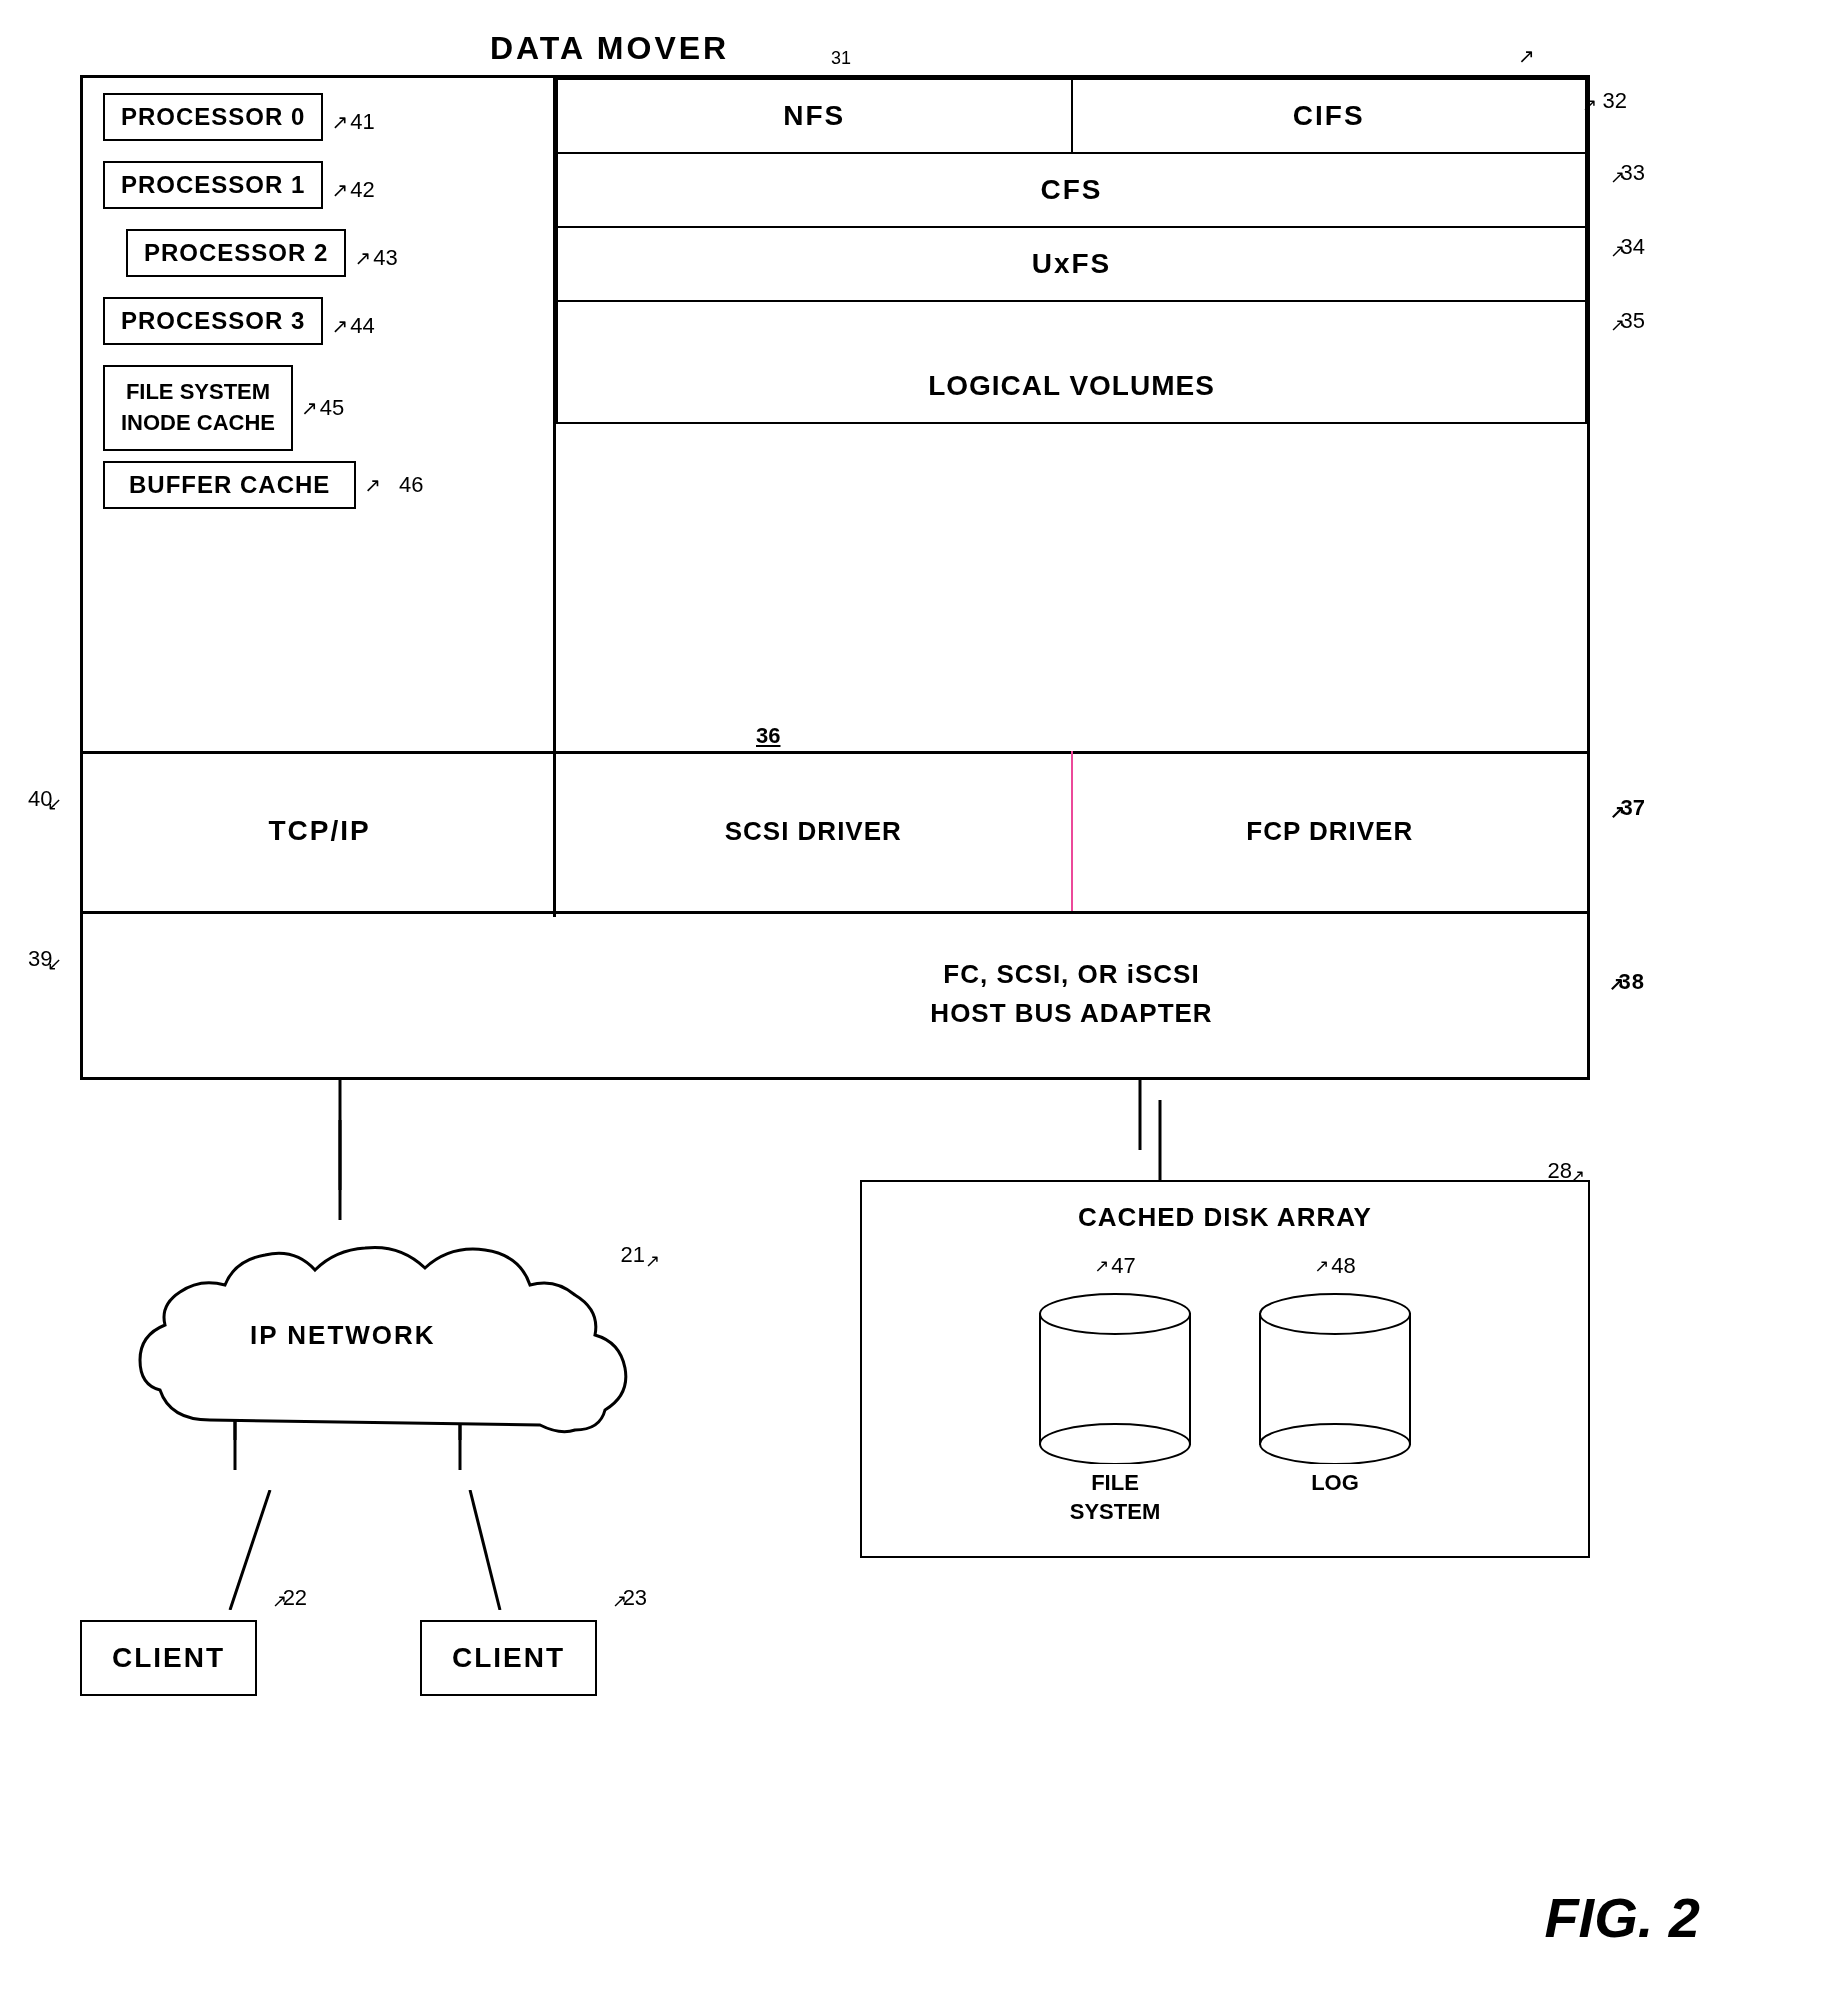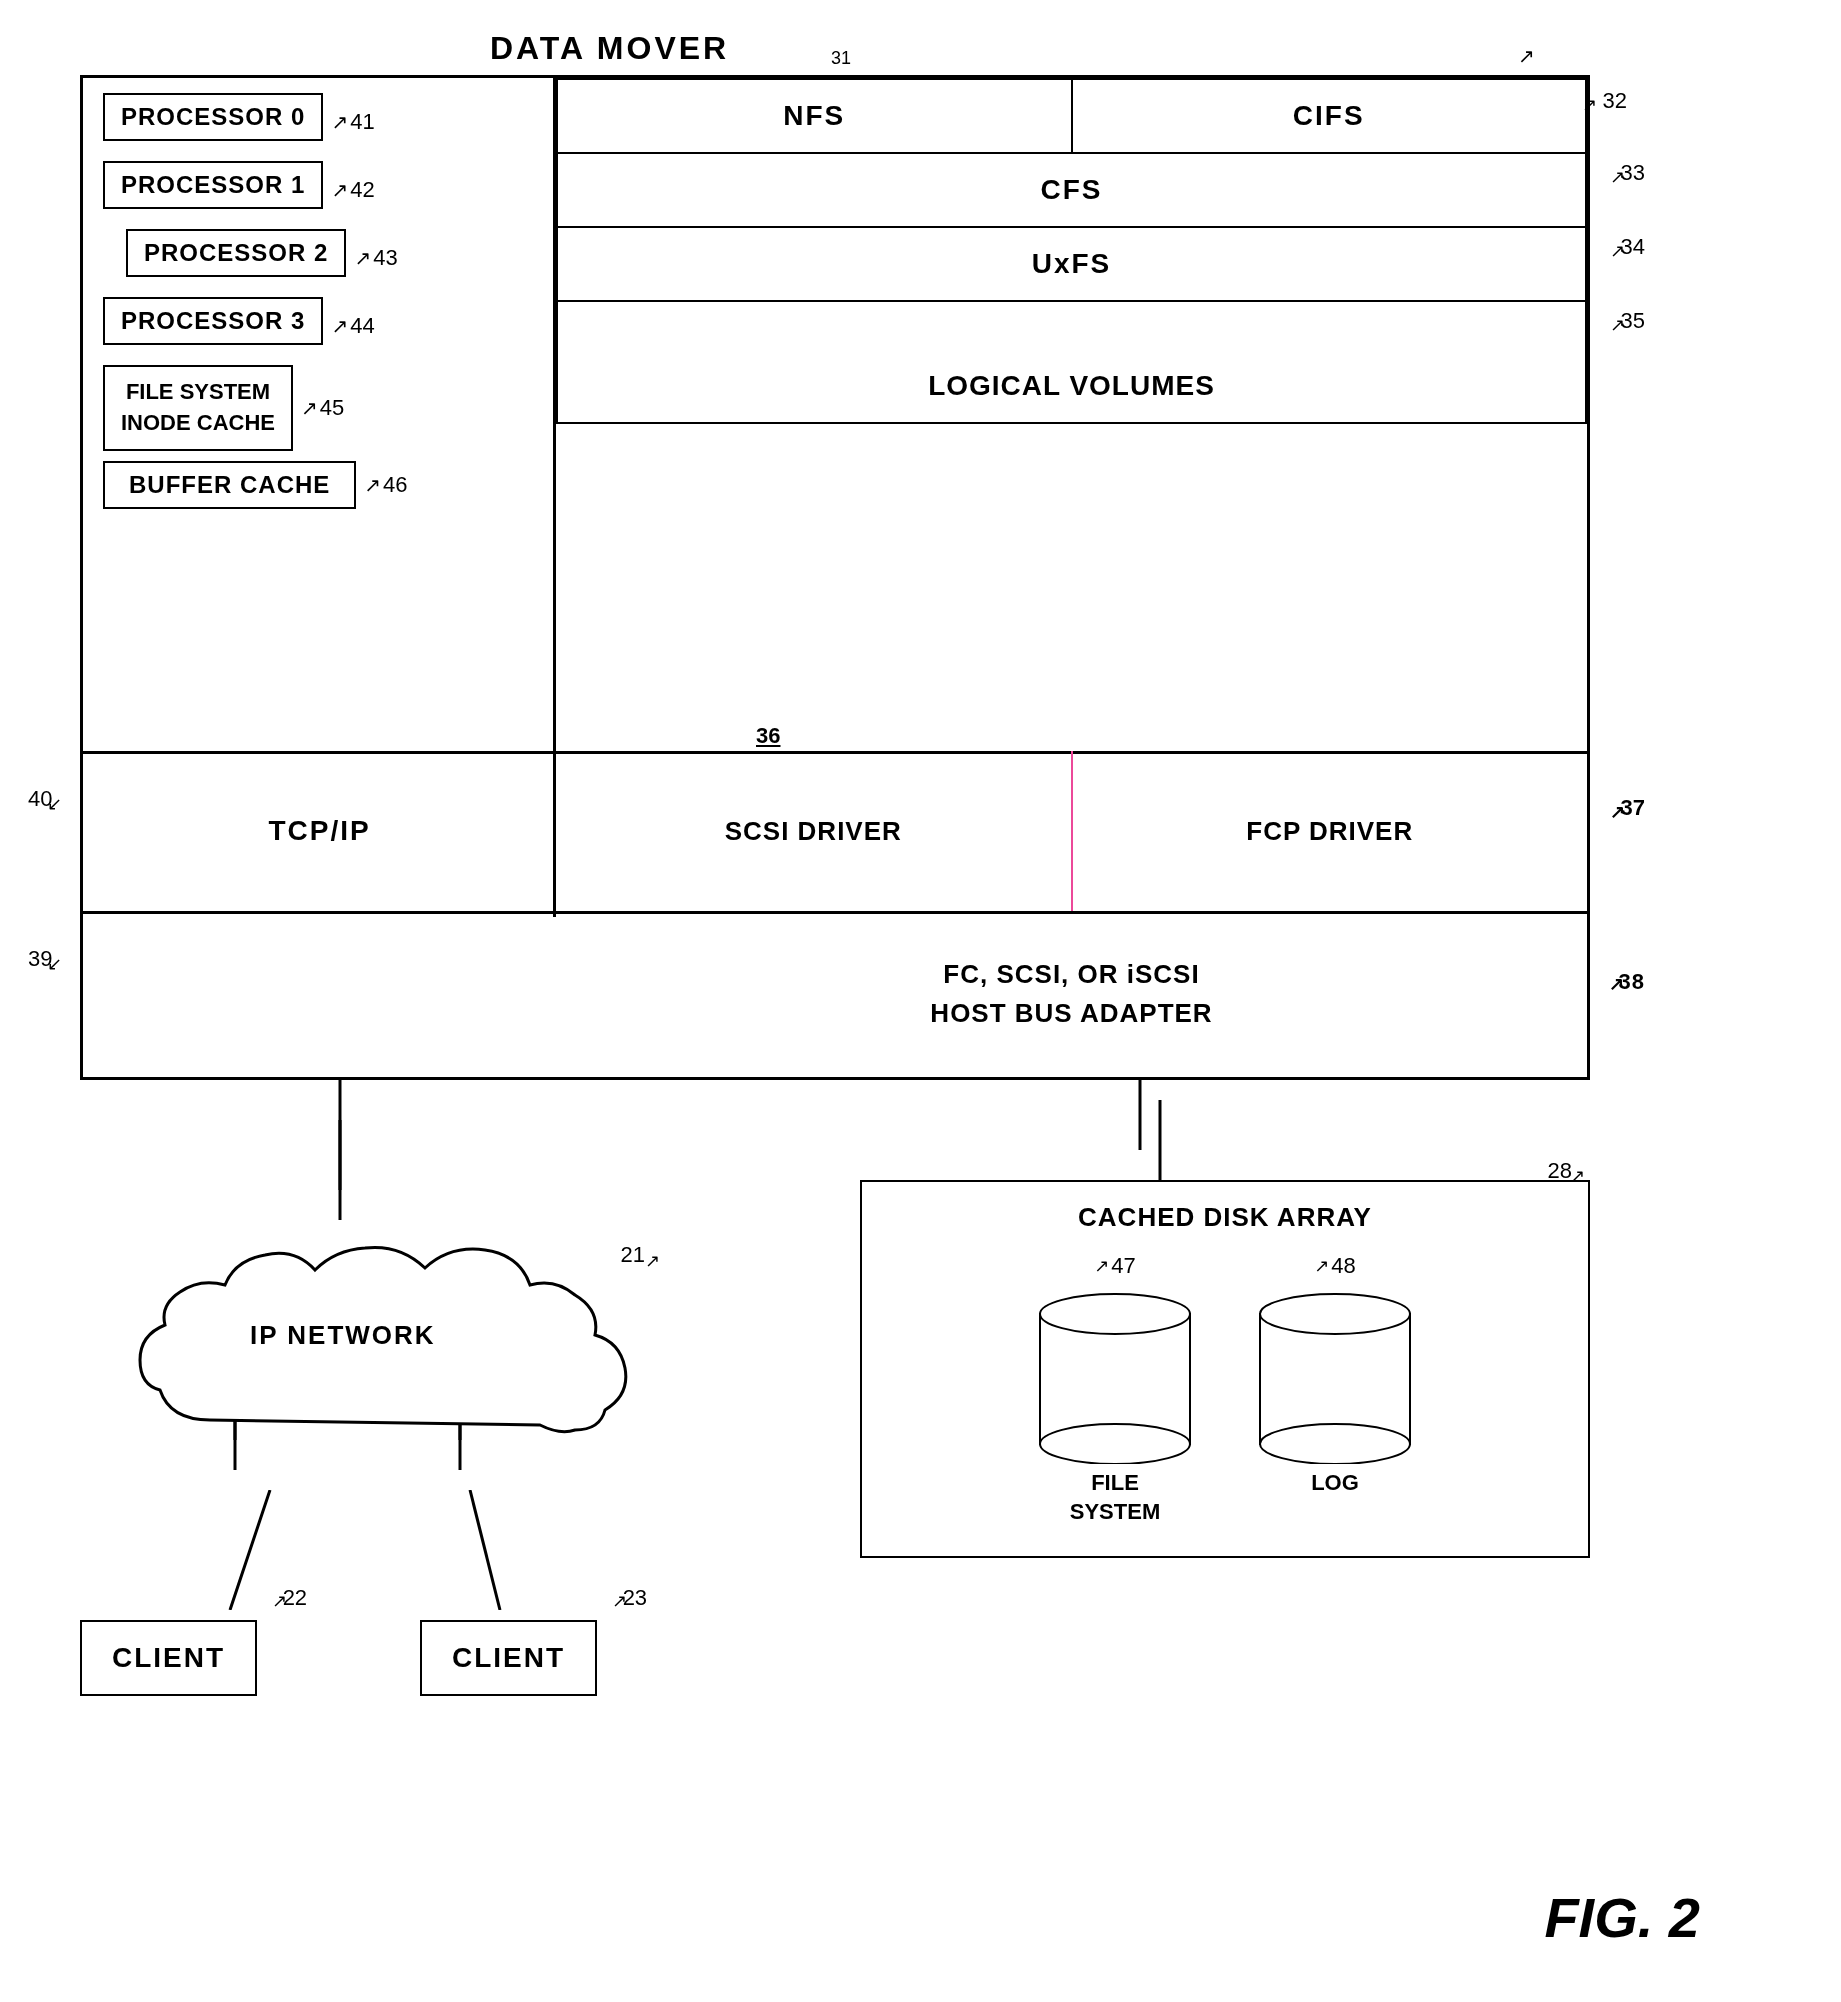--- a/index.html
+++ b/index.html
@@ -154,21 +154,21 @@
 
       <div style="display:flex; align-items:center; margin-bottom:10px; margin-top:10px;">
         <div style="border:2px solid #000; padding:10px 16px; font-size:22px; font-weight:bold; display:inline-block; background:#fff; text-align:center; line-height:1.4;">FILE SYSTEM<br>INODE CACHE</div>
         <div style="margin-left:8px; font-size:20px;">↗</div>
         <div style="font-size:22px; margin-left:2px;">45</div>
       </div>
 
       <div style="display:flex; align-items:center; margin-top:10px;">
         <div class="buffer-cache-box">BUFFER CACHE</div>
         <div style="margin-left:8px; font-size:20px;">↗</div>
-        <div style="font-size:22px; margin-left:2px;">46</div>
+        <div style="font-size:22px; margin-left:18px;">46</div>
       </div>
 
     </div>
 
     <div style="position:absolute; top:0; left:473px; right:0; bottom:330px;">
 
       <div style="position:absolute; top:-30px; left:275px; font-size:18px;">31</div>
 
       <div style="position:absolute; top:10px; right:-40px; font-size:22px;">32</div>
       <div style="position:absolute; top:16px; right:-10px; font-size:18px;">↗</div>

